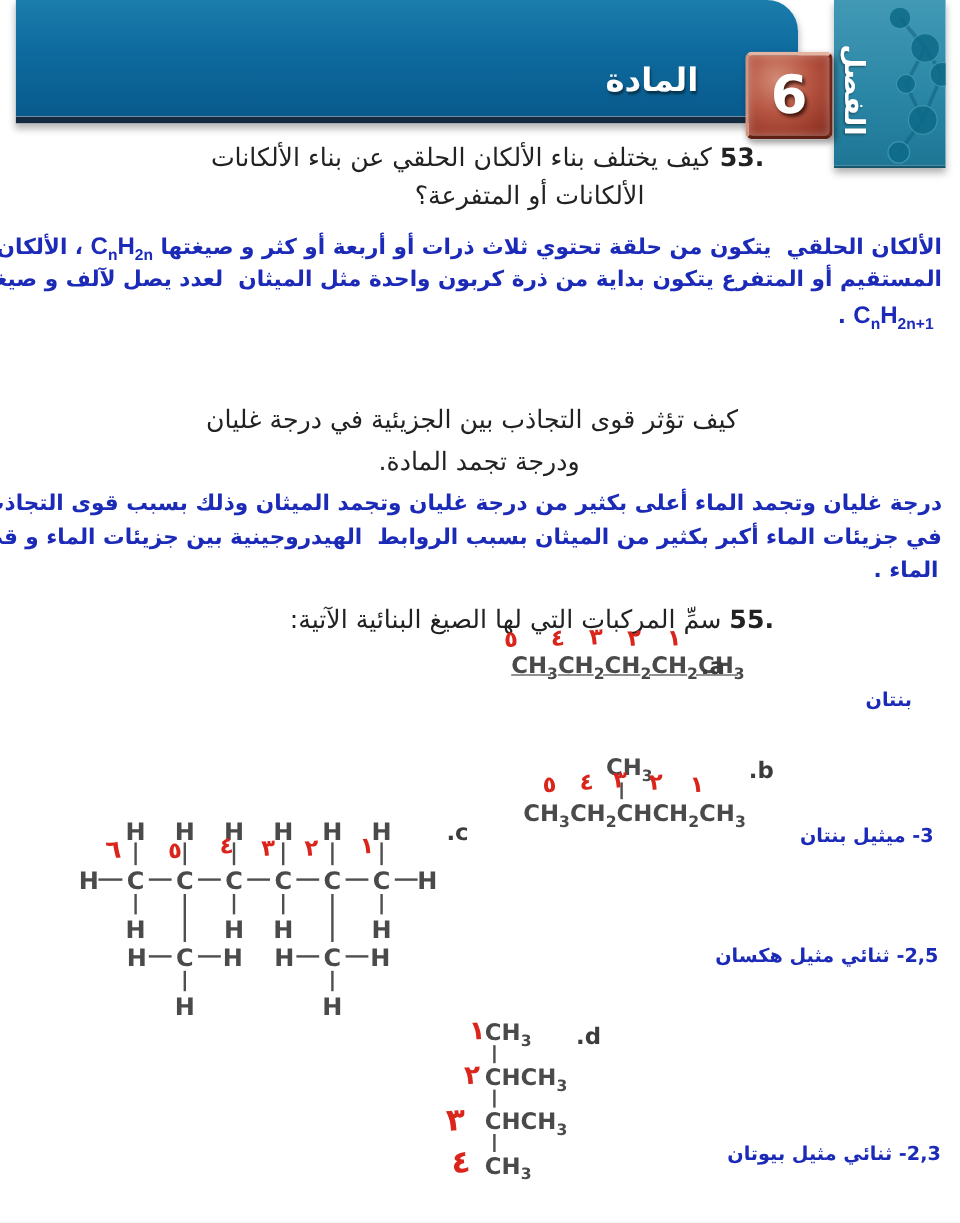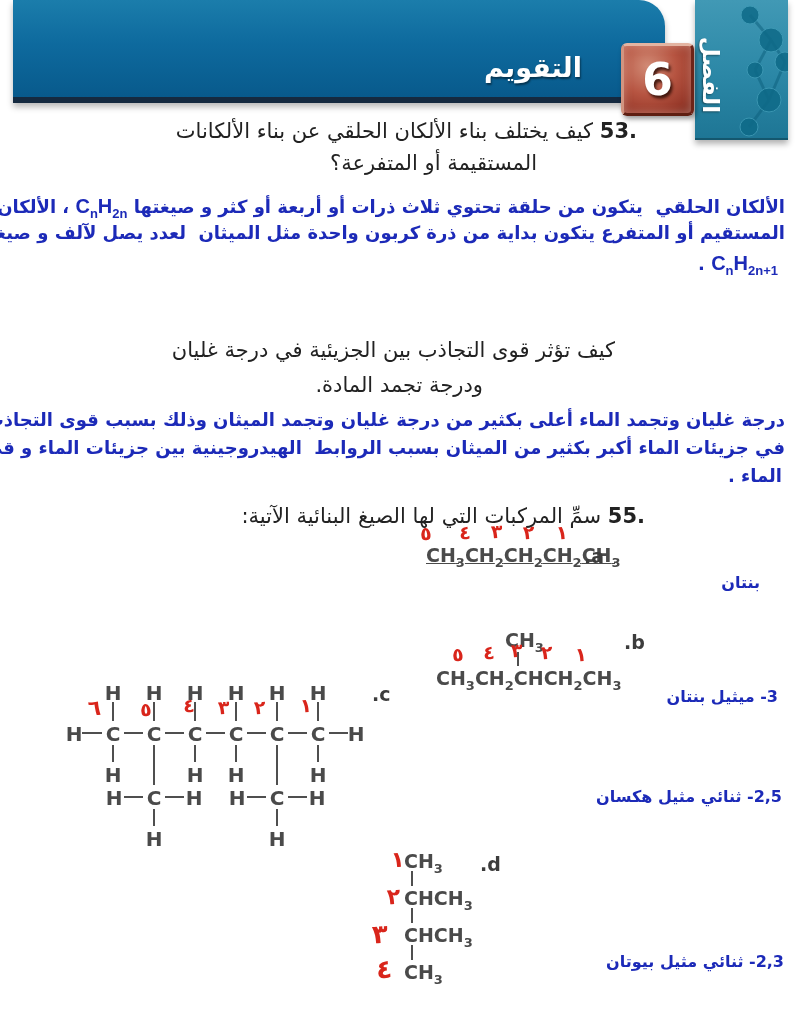--- a/index.html
+++ b/index.html
@@ -65,29 +65,29 @@
         <circle cx="60" cy="70" r="8"></circle>
         <circle cx="90" cy="62" r="10"></circle>
         <circle cx="74" cy="100" r="12"></circle>
         <circle cx="54" cy="127" r="9"></circle>
       </g>
     </svg>
     <span class="chapter-label">الفصل</span>
   </div>
 
   <div class="banner">
-    <span class="banner-title">التقويم</span>
+    <span class="banner-title">المادة</span>
   </div>
 
   <div class="chapter-box">
     <span>6</span>
   </div>
 
   <div class="line qtext" style="right:163px;top:118px"><span class="qnum" dir="ltr">53.</span><span> كيف يختلف بناء الألكان الحلقي عن بناء الألكانات</span></div>
-  <div class="line qtext" style="right:263px;top:150px"><span>المستقيمة أو المتفرعة؟</span></div>
+  <div class="line qtext" style="right:263px;top:150px"><span>الألكانات أو المتفرعة؟</span></div>
 
   <div class="line ans" style="right:15px;top:193px"><span>الألكان الحلقي  يتكون من حلقة تحتوي ثلاث ذرات أو أربعة أو كثر و صيغتها </span><span class="chem"><span>C</span><sub>n</sub><span>H</span><sub>2n</sub></span><span> ، الألكان</span></div>
   <div class="line ans" style="right:15px;top:221px"><span>المستقيم أو المتفرع يتكون بداية من ذرة كربون واحدة مثل الميثان  لعدد يصل لآلف و صيغتها</span></div>
   <div class="line ans" style="right:22px;top:250px"><span class="chem"><span>C</span><sub>n</sub><span>H</span><sub>2n+1</sub></span><span> .</span></div>
 
   <div class="line qtext" style="right:317px;top:372px"><span>ودرجة تجمد المادة.</span></div>
   <div class="line qtext" style="right:185px;top:337px"><span>كيف تؤثر قوى التجاذب بين الجزيئية في درجة غليان</span></div>
 
   <div class="line ans" style="right:15px;top:408px"><span>درجة غليان وتجمد الماء أعلى بكثير من درجة غليان وتجمد الميثان وذلك بسبب قوى التجاذب</span></div>
   <div class="line ans" style="right:15px;top:436px"><span>في جزيئات الماء أكبر بكثير من الميثان بسبب الروابط  الهيدروجينية بين جزيئات الماء و قطبية</span></div>

